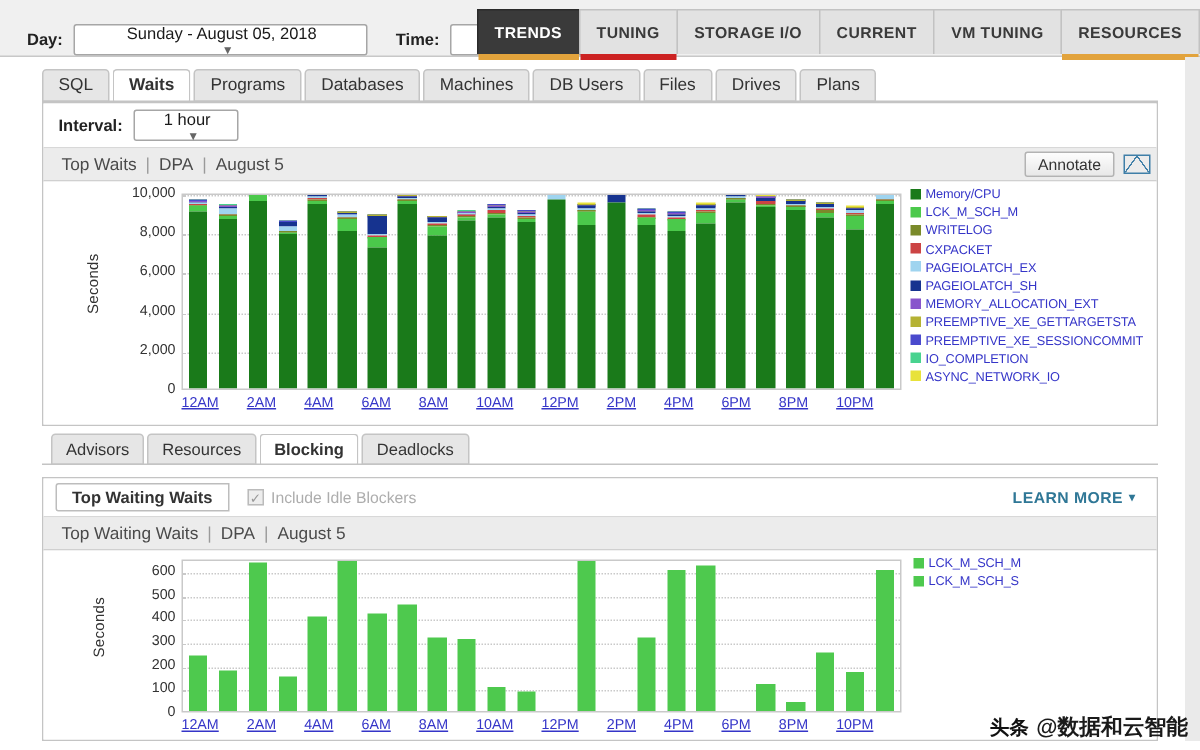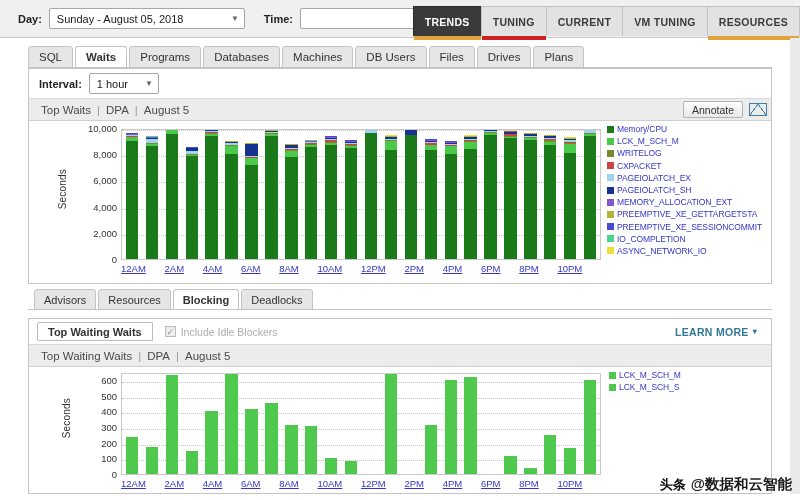--- a/index.html
+++ b/index.html
@@ -10,28 +10,28 @@
     font-family: "Liberation Sans", sans-serif;
     background: #ffffff;
   }
   #app { position: relative; width: 800px; height: 500px; background: #fff; }
 
   
   .topbar {
     position: absolute; top: 0; left: 0; width: 800px; height: 38px;
     background: #f0f0f0;
     border-bottom: 1px solid #c8c8c8;
-    display: flex; align-items: center;
+    display: flex; align-items: flex-end;
   }
   .topbar-left { display: flex; align-items: center; padding-left: 18px; gap: 7px; }
   .field-label { font-size: 11px; color: #222; font-weight: bold; }
   .combo {
     height: 21px; background: #fff; border: 1px solid #a6a6a6; border-radius: 2px;
     display: flex; align-items: center; justify-content: space-between;
-    padding: 0 5px 0 7px; font-size: 11px; color: #1a1a1a;
+    padding: 0 5px 0 7px; font-size: 11px; color: #1a1a1a; flex-direction: column;
   }
   .combo .caret { color: #666; font-size: 8px; margin-left: 8px; }
   #day-combo { width: 196px; }
   #time-combo { width: 130px; }
 
   
   .mainnav { position: absolute; top: 0; right: 0; display: flex; height: 36px; align-items: flex-end; }
   .mainnav .mtab {
     height: 30px; padding: 0 11px;
     display: flex; align-items: center; justify-content: center;
@@ -182,20 +182,23 @@
       </div>
     </div>
     <div class="mainnav" id="mainnav">
         <div class="mtab active">
           <span>TRENDS</span>
           <div class="uline" style="background: rgb(226, 163, 60);"></div>
         </div>
         <div class="mtab">
           <span>TUNING</span>
           <div class="uline" style="background: rgb(204, 34, 34);"></div>
+        </div>
+        <div class="mtab">
+          <span>STORAGE I/O</span>
         </div>
         <div class="mtab">
           <span>CURRENT</span>
         </div>
         <div class="mtab">
           <span>VM TUNING</span>
         </div>
         <div class="mtab">
           <span>RESOURCES</span>
           <div class="uline" style="background: rgb(226, 163, 60);"></div>

